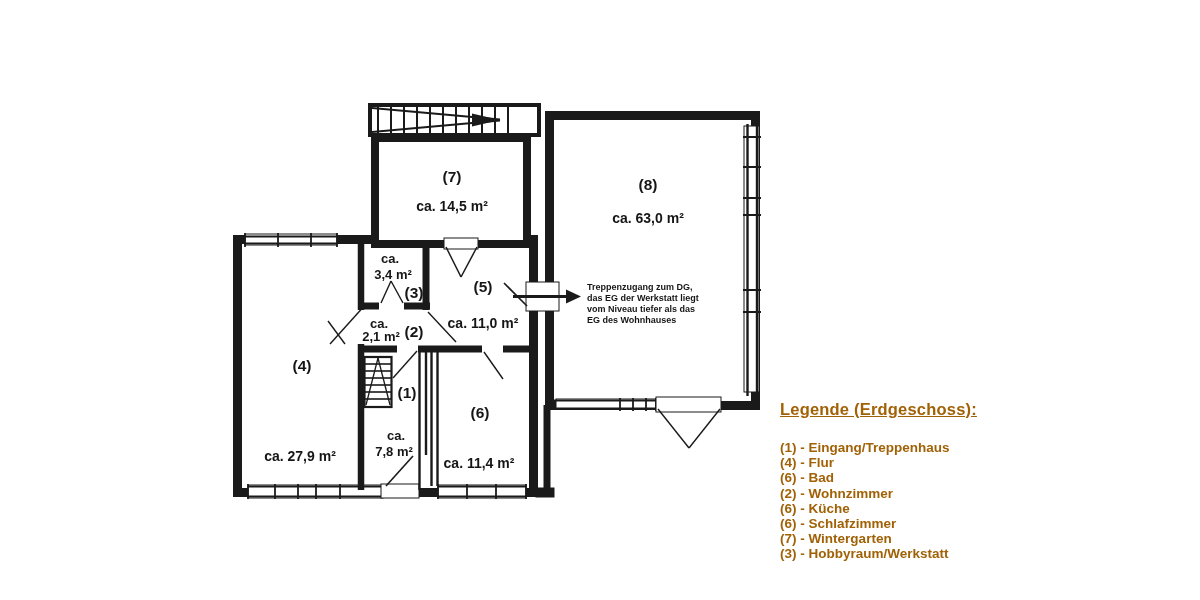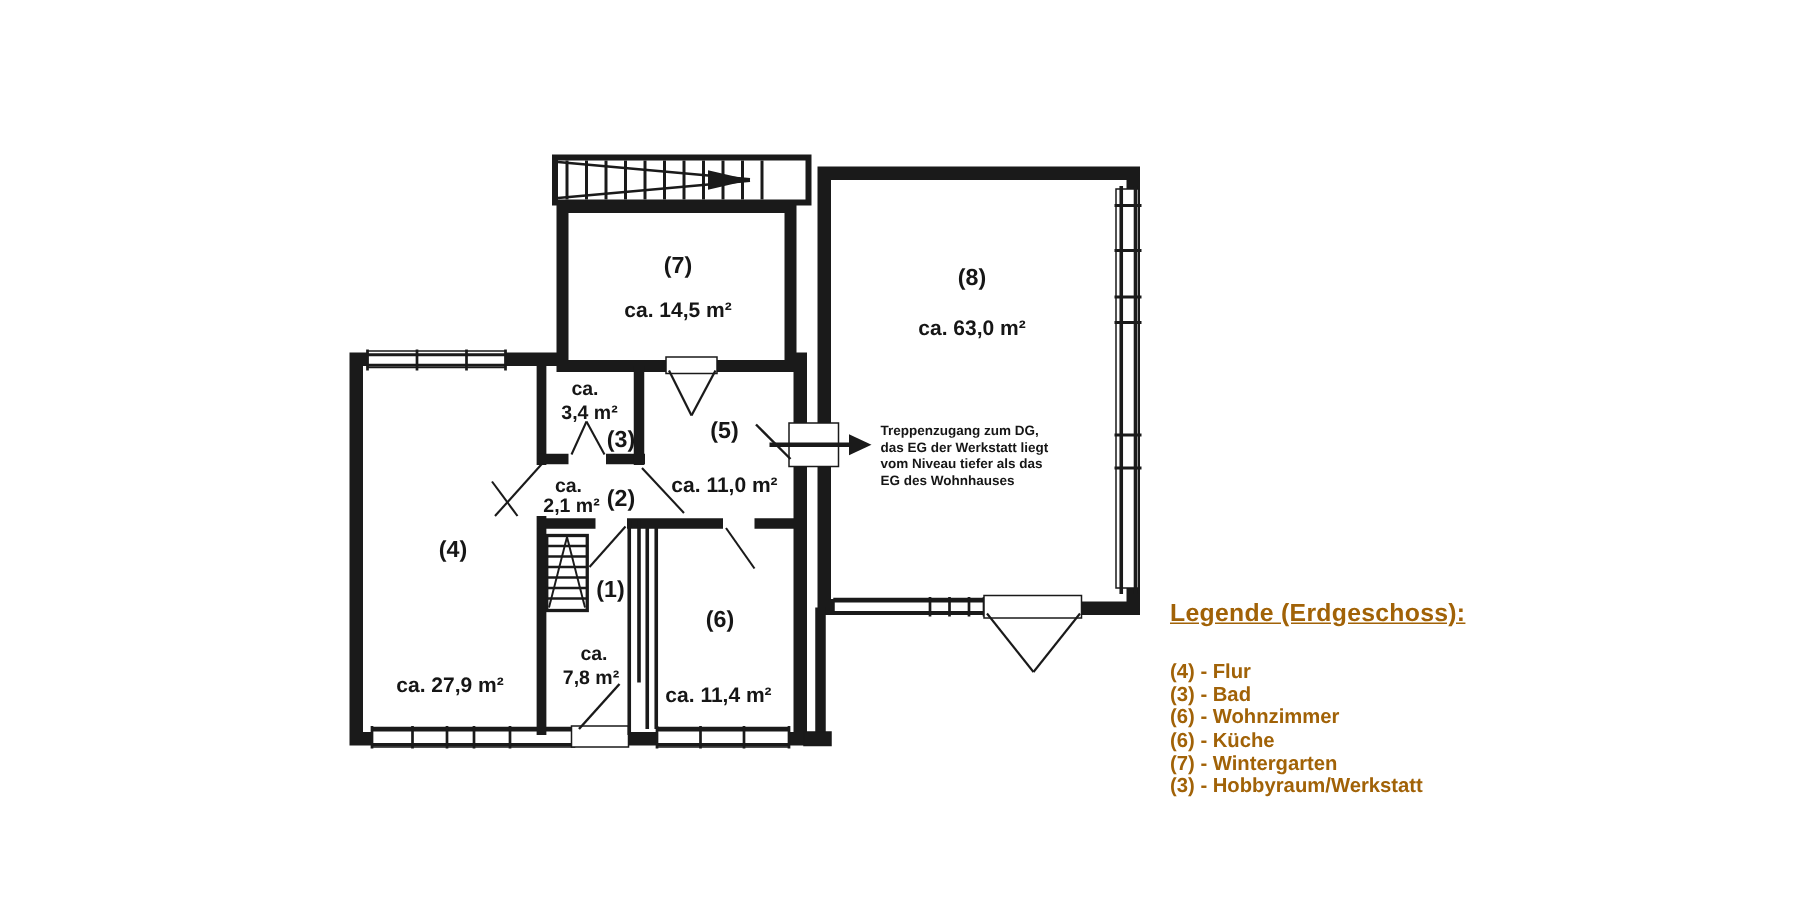--- a/index.html
+++ b/index.html
@@ -193,21 +193,23 @@
     <g text-anchor="start">
       <text x="587" y="290" class="t9">Treppenzugang zum DG,</text>
       <text x="587" y="301" class="t9">das EG der Werkstatt liegt</text>
       <text x="587" y="312" class="t9">vom Niveau tiefer als das</text>
       <text x="587" y="323" class="t9">EG des Wohnhauses</text>
     </g>
   </svg>
 
   <div class="legend">
     <div class="legend-title">Legende (Erdgeschoss):</div>
+    <div class="legend-item">(1) - Eingang/Treppenhaus</div>
     <div class="legend-item">(4) - Flur</div>
-    <div class="legend-item">(3) - Bad</div>
-    <div class="legend-item">(6) - Wohnzimmer</div>
+    <div class="legend-item">(6) - Bad</div>
+    <div class="legend-item">(2) - Wohnzimmer</div>
     <div class="legend-item">(6) - Küche</div>
+    <div class="legend-item">(6) - Schlafzimmer</div>
     <div class="legend-item">(7) - Wintergarten</div>
     <div class="legend-item">(3) - Hobbyraum/Werkstatt</div>
   </div>
 
 </div>
 
 </body></html>

